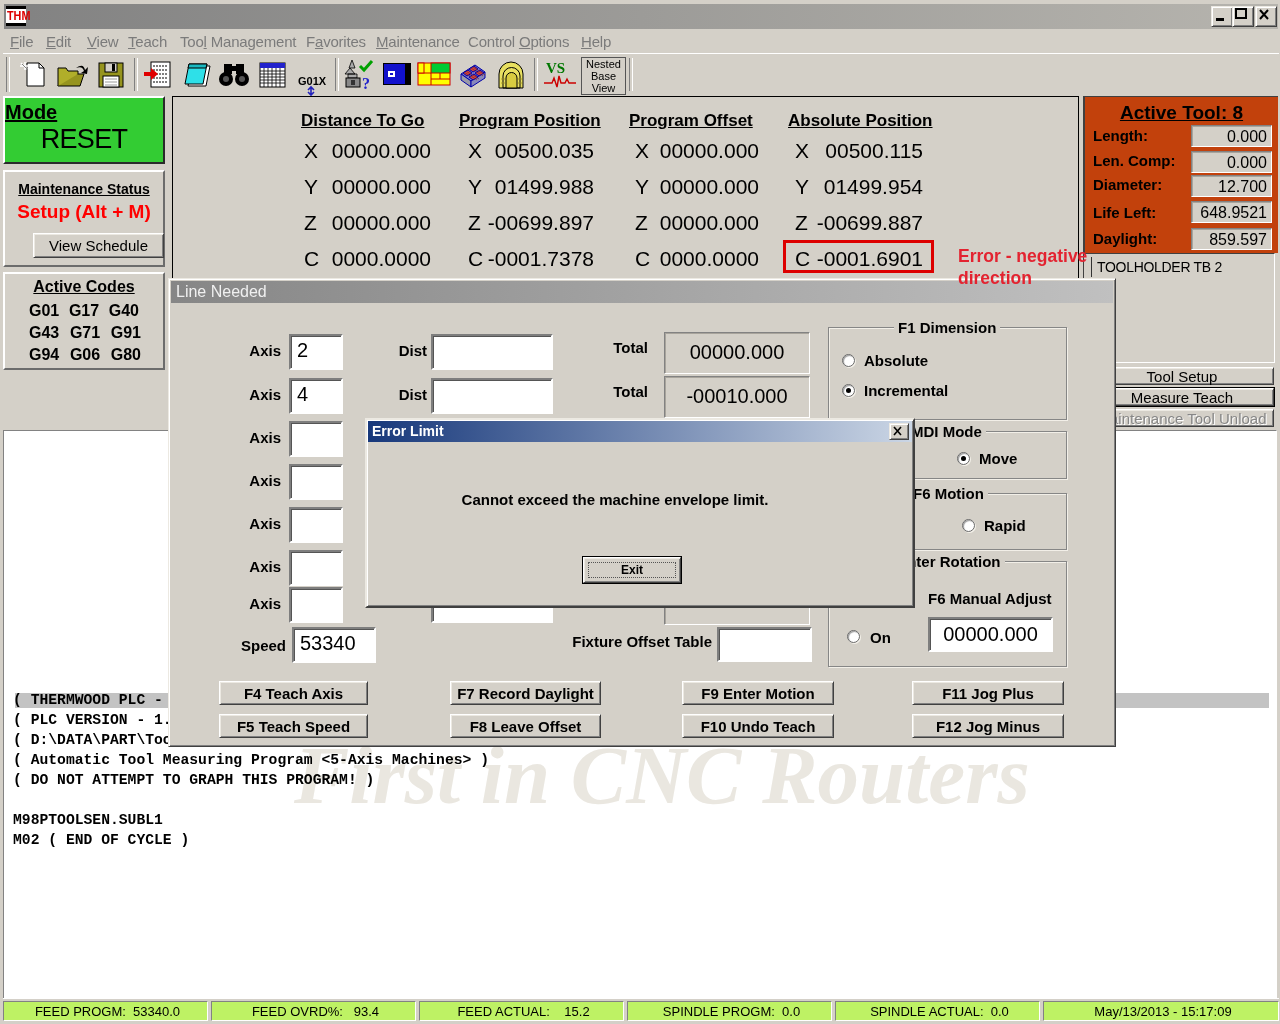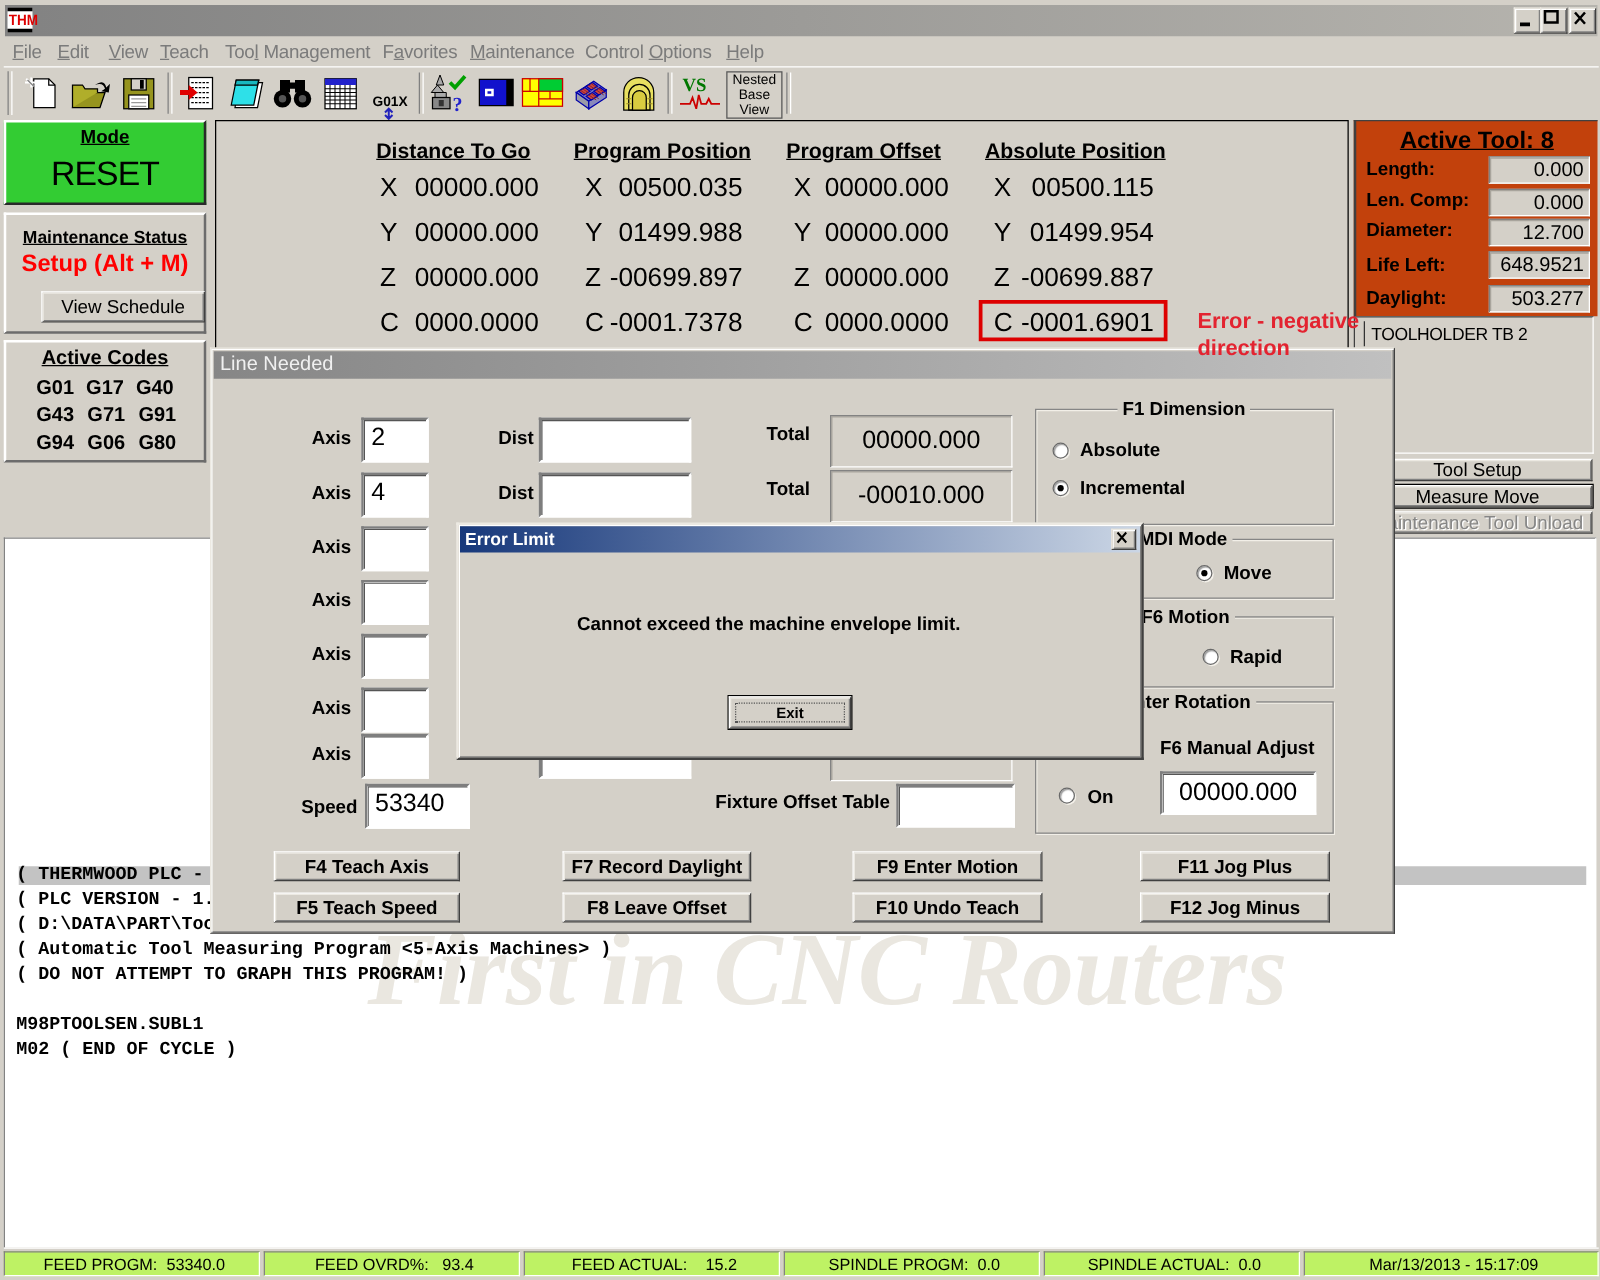--- a/index.html
+++ b/index.html
@@ -179,21 +179,21 @@
   <div class="pline" style="top:691px;">( THERMWOOD PLC - 1.02 )</div>
   <div class="pline" style="top:711px;">( PLC VERSION - 1.02 )</div>
   <div class="pline" style="top:731px;">( D:\DATA\PART\Tool_len.cnc )</div>
   <div class="pline" style="top:751px;">( Automatic Tool Measuring Program &lt;5-Axis Machines&gt; )</div>
   <div class="pline" style="top:771px;">( DO NOT ATTEMPT TO GRAPH THIS PROGRAM! )</div>
   <div class="pline" style="top:811px;">M98PTOOLSEN.SUBL1</div>
   <div class="pline" style="top:831px;">M02 ( END OF CYCLE )</div>
 </div>
 
 <div class="abs lbox" style="top:95px;height:68px;background:#33cc33;border-color:#ffffff #2a2a2a #2a2a2a #ffffff;">
-  <div class="abs" style="left:0;top:3px;width:158px;text-align:center;font-size:15px;font-weight:bold;"><span class="u">Mode</span></div>
+  <div class="abs" style="left:0;top:3px;width:158px;font-size:20px;font-weight:bold;"><span class="u">Mode</span></div>
   <div class="abs" style="left:0;top:26px;width:158px;text-align:center;font-size:27px;letter-spacing:-0.7px;">RESET</div>
 </div>
 <div class="abs lbox" style="top:169px;height:97px;">
   <div class="abs" style="left:0;top:9px;width:158px;text-align:center;font-size:14px;font-weight:bold;"><span class="u">Maintenance Status</span></div>
   <div class="abs" style="left:0;top:29px;width:158px;text-align:center;font-size:19px;font-weight:bold;color:#f00;white-space:nowrap;">Setup (Alt + M)</div>
   <div class="abs btn" style="left:28px;top:61px;width:131px;height:25px;font-size:15px;">View Schedule</div>
 </div>
 <div class="abs lbox" style="top:271px;height:98px;">
   <div class="abs" style="left:0;top:4px;width:158px;text-align:center;font-size:16px;font-weight:bold;"><span class="u">Active Codes</span></div>
   <div class="abs b" style="left:0;top:28px;width:158px;font-size:16px;">
@@ -260,29 +260,29 @@
   <div class="abs" style="left:0;top:5px;width:193px;text-align:center;font-size:19px;font-weight:bold;"><span class="u">Active Tool: 8</span></div>
   <div class="lt-lbl" style="left:8px;top:30px;">Length:</div>
   <div class="lt-lbl" style="left:8px;top:55px;">Len. Comp:</div>
   <div class="lt-lbl" style="left:8px;top:79px;">Diameter:</div>
   <div class="lt-lbl" style="left:8px;top:107px;">Life Left:</div>
   <div class="lt-lbl" style="left:8px;top:133px;">Daylight:</div>
   <div class="abs sunkg" style="left:106px;top:28px;width:81px;height:22px;font-size:16px;text-align:right;line-height:21px;padding-right:4px;box-sizing:border-box;">0.000</div>
   <div class="abs sunkg" style="left:106px;top:54px;width:81px;height:22px;font-size:16px;text-align:right;line-height:21px;padding-right:4px;box-sizing:border-box;">0.000</div>
   <div class="abs sunkg" style="left:106px;top:78px;width:81px;height:22px;font-size:16px;text-align:right;line-height:21px;padding-right:4px;box-sizing:border-box;">12.700</div>
   <div class="abs sunkg" style="left:106px;top:104px;width:81px;height:22px;font-size:16px;text-align:right;line-height:21px;padding-right:4px;box-sizing:border-box;">648.9521</div>
-  <div class="abs sunkg" style="left:106px;top:131px;width:81px;height:22px;font-size:16px;text-align:right;line-height:21px;padding-right:4px;box-sizing:border-box;">503.277</div>
+  <div class="abs sunkg" style="left:106px;top:131px;width:81px;height:22px;font-size:16px;text-align:right;line-height:21px;padding-right:4px;box-sizing:border-box;">859.597</div>
 </div>
 <div class="abs" style="left:1082px;top:252px;width:192px;height:110px;background:#d4d0c8;border:1px solid;border-color:#404040 #fff #fff #404040;box-sizing:border-box;">
   <div class="abs" style="left:7px;top:3px;width:1px;height:20px;background:#333;"></div>
   <div class="abs" style="left:13px;top:5px;font-size:14px;letter-spacing:-0.3px;">TOOLHOLDER TB 2</div>
 </div>
 <div class="abs btn" style="left:1089px;top:366px;width:184px;height:18px;">Tool Setup</div>
 <div class="abs" style="left:1088px;top:386px;width:186px;height:20px;background:#000;"></div>
-<div class="abs btn" style="left:1089px;top:387px;width:184px;height:18px;">Measure Move</div>
+<div class="abs btn" style="left:1089px;top:387px;width:184px;height:18px;">Measure Teach</div>
 <div class="abs btn" style="left:1089px;top:408px;width:184px;height:18px;color:#868686;text-shadow:1px 1px 0 #fff;">Maintenance Tool Unload</div>
 
 <div id="lineteach" class="abs" style="left:167px;top:277px;width:948px;height:469px;background:#d4d0c8;border:1px solid;border-color:#ece9e2 #404040 #404040 #ece9e2;box-shadow:inset 1px 1px 0 #fff, inset -1px -1px 0 #808080;box-sizing:border-box;">
   <div class="abs" style="left:2px;top:2px;width:942px;height:22px;background:linear-gradient(90deg,#868686,#c0c0c0);">
     <div style="position:absolute;left:5px;top:2px;color:#f0f0f0;font-size:16px;">Line Needed</div>
   </div>
   <div class="lt-lbl" style="right:834px;top:63px;">Axis</div>
   <div class="lt-lbl" style="right:834px;top:107px;">Axis</div>
   <div class="lt-lbl" style="right:834px;top:150px;">Axis</div>
   <div class="lt-lbl" style="right:834px;top:193px;">Axis</div>
@@ -362,15 +362,15 @@
       <div class="abs" style="left:4px;top:4px;right:4px;bottom:4px;border:1px dotted #555;"></div>Exit</div>
   </div>
 </div>
 
 <div id="statusbar" class="abs" style="left:2px;top:997px;width:1276px;height:25px;background:#d4d0c8;border-top:1px solid #fff;">
   <div class="sseg" style="left:0;width:205px;">FEED PROGM:  53340.0</div>
   <div class="sseg" style="left:208px;width:205px;">FEED OVRD%:   93.4</div>
   <div class="sseg" style="left:416px;width:205px;">FEED ACTUAL:    15.2</div>
   <div class="sseg" style="left:624px;width:205px;">SPINDLE PROGM:  0.0</div>
   <div class="sseg" style="left:832px;width:205px;">SPINDLE ACTUAL:  0.0</div>
-  <div class="sseg" style="left:1040px;width:236px;">Mar/13/2013 - 15:17:09</div>
+  <div class="sseg" style="left:1040px;width:236px;">May/13/2013 - 15:17:09</div>
 </div>
 </div>
 
 </body></html>

